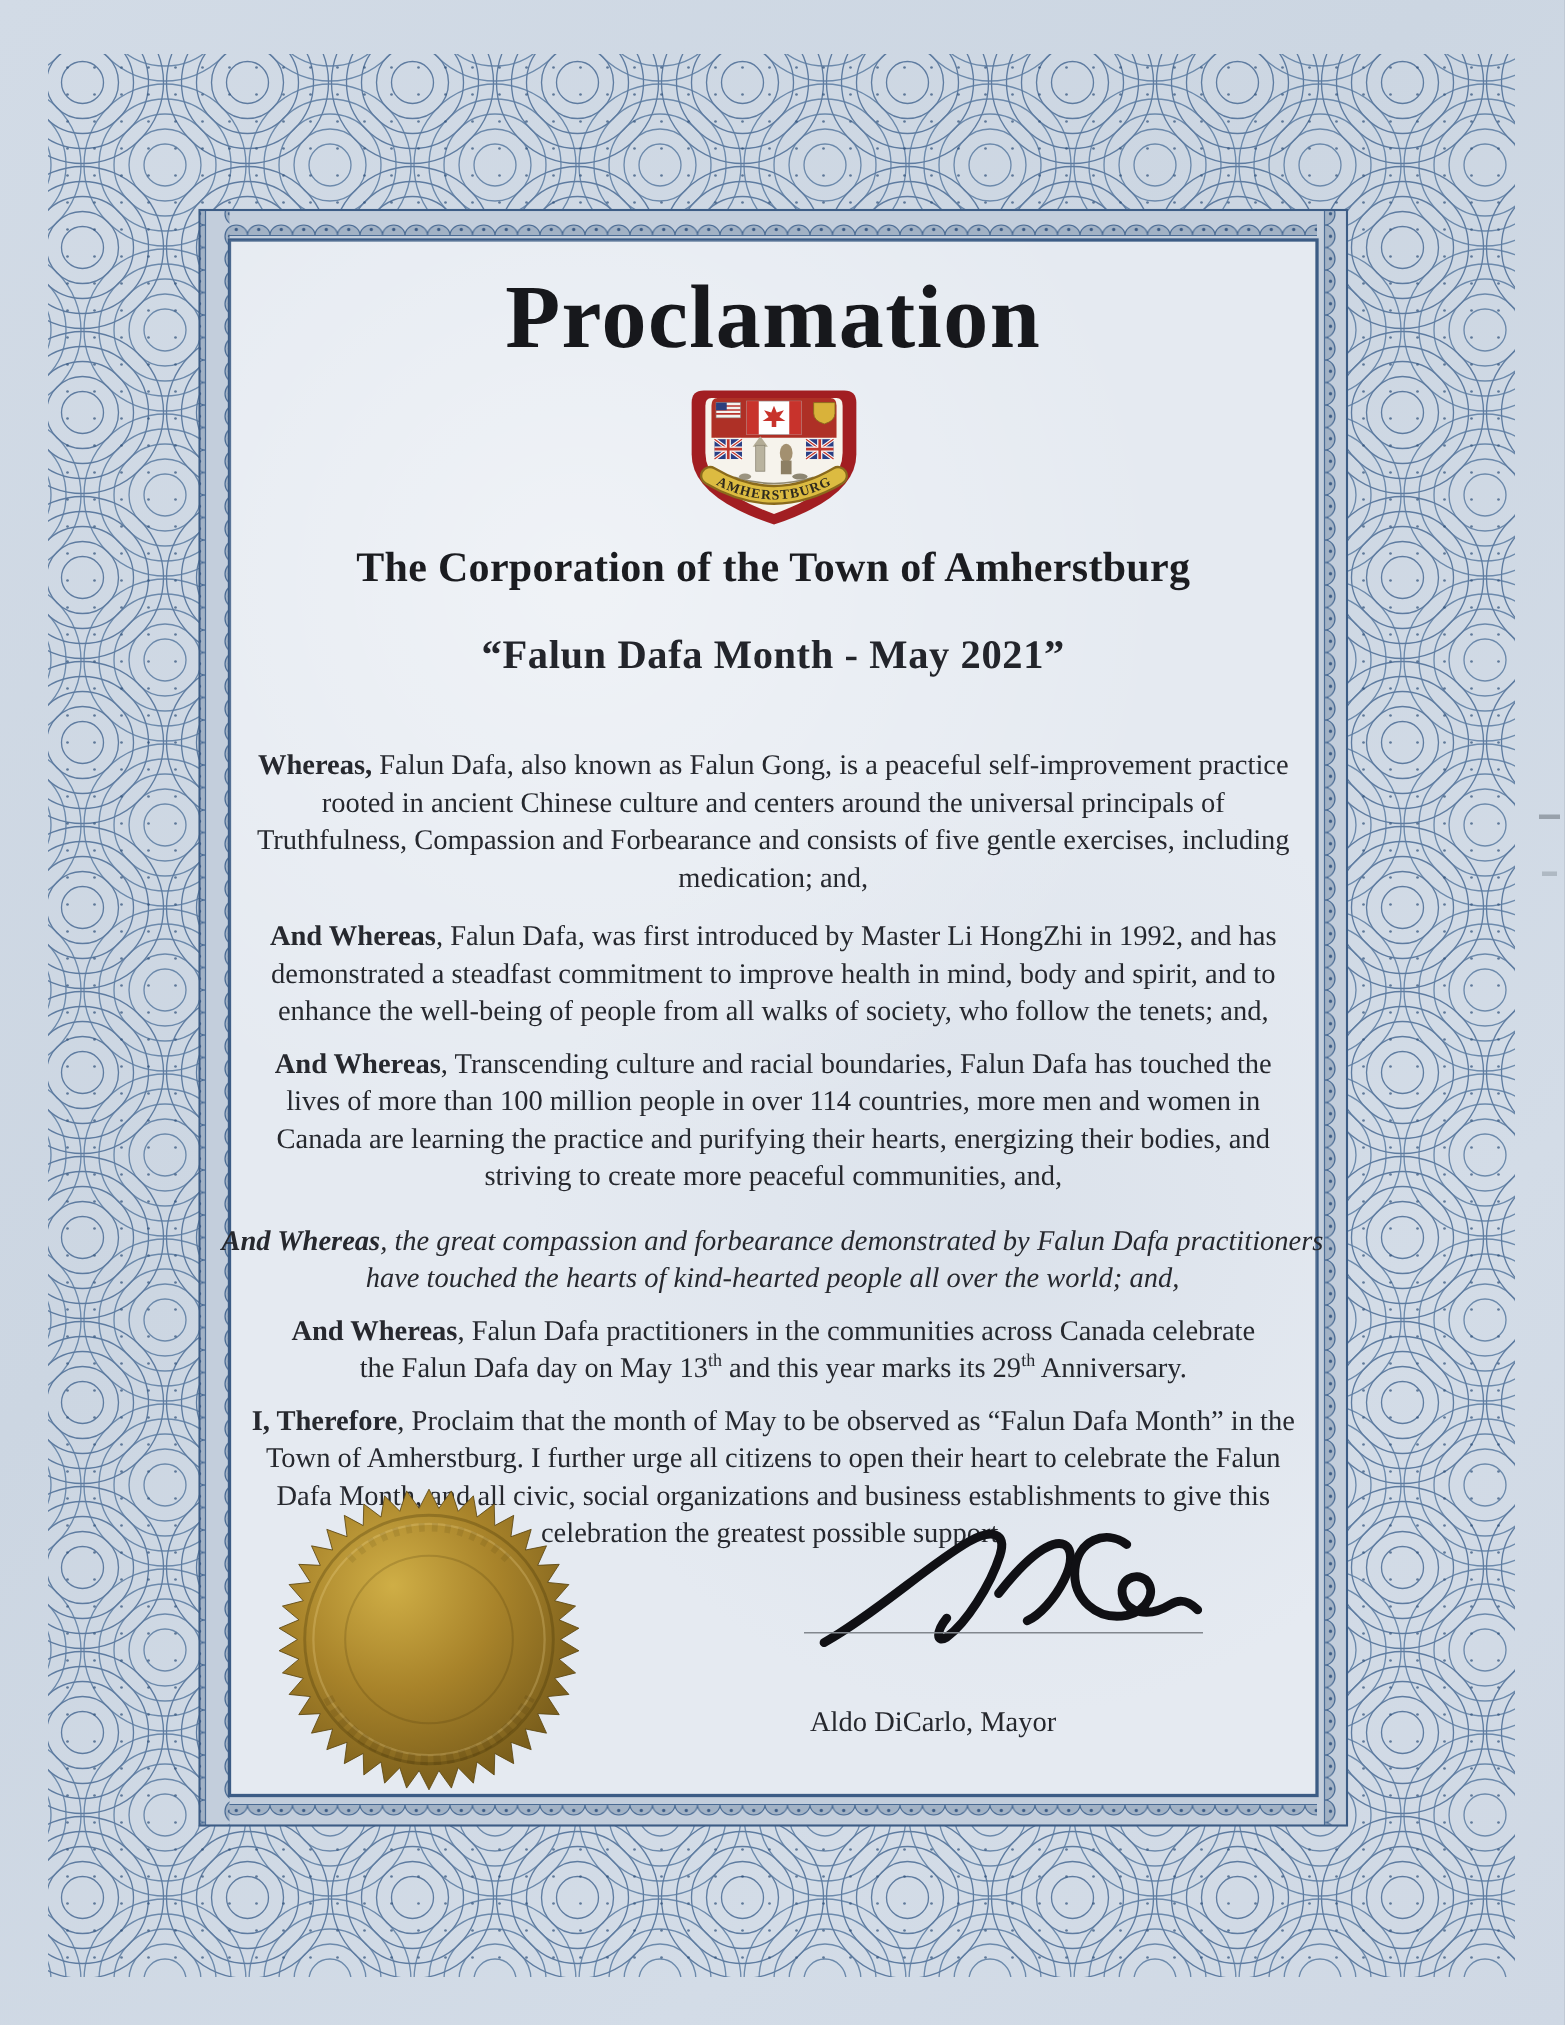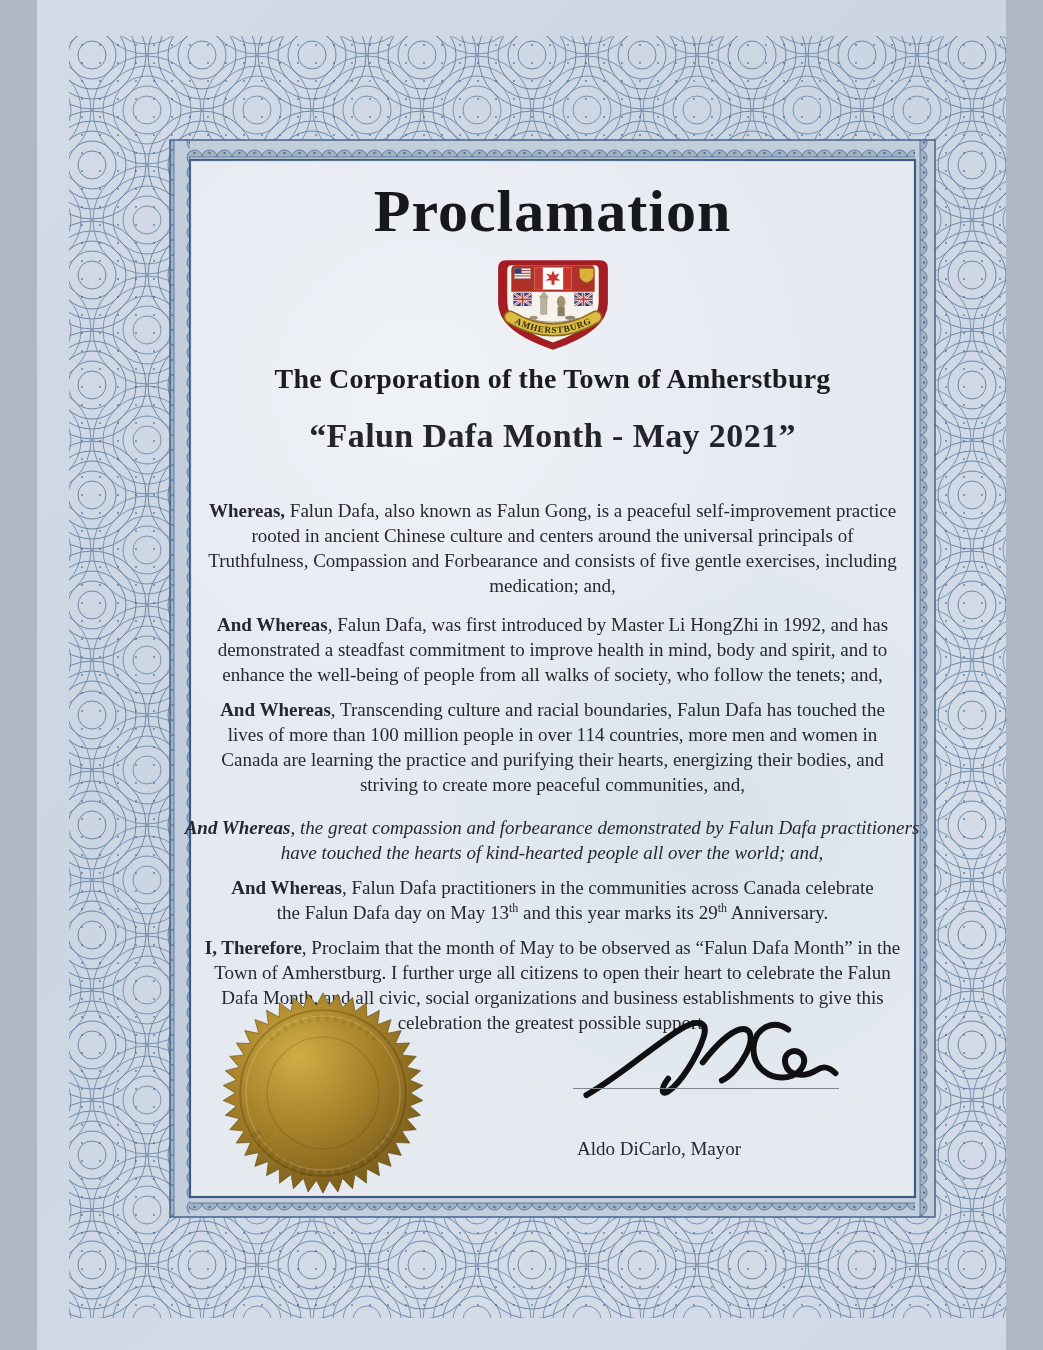--- a/index.html
+++ b/index.html
@@ -1,31 +1,31 @@
 <!DOCTYPE html>
 <html><head>
 <meta charset="utf-8">
 <style>
   html,body{margin:0;padding:0;background:#aeb8c6;}
   .page{
-    position:relative;width:969px;height:1350px;margin:0 auto;overflow:hidden;
+    position:relative;width:1043px;height:1350px;margin:0 auto;overflow:hidden;
     background:linear-gradient(135deg,#d2dbe6 0%,#ccd6e2 40%,#d3dce7 75%,#cfd8e4 100%);
     font-family:"Liberation Serif","DejaVu Serif",serif;color:#23252b;
   }
   .border-svg{position:absolute;left:0;top:0;}
   .content{
     position:absolute;left:153px;top:160px;width:725px;height:1037px;text-align:center;
     background:
       radial-gradient(circle at 32% 22%, rgba(255,255,255,.40), rgba(255,255,255,0) 42%),
       radial-gradient(circle at 72% 64%, rgba(201,211,224,.35), rgba(201,211,224,0) 38%);
   }
   .title{font-size:60px;line-height:62px;font-weight:bold;margin:20px 0 0;letter-spacing:1px;color:#17181c;}
   .crest{display:block;margin:14px auto 0;}
   .org{font-size:28px;line-height:34px;font-weight:bold;margin:8px 0 0;letter-spacing:.2px;color:#1b1c20;}
-  .subject{font-size:34px;line-height:32px;font-weight:bold;margin:24px 0 0;letter-spacing:.4px;text-align:center;}
+  .subject{font-size:27px;line-height:32px;font-weight:bold;margin:24px 0 0;letter-spacing:.4px;text-align:center;}
   p.body{font-size:19px;line-height:25px;margin:14px auto 0;color:#26282e;}
   .w1{max-width:690px;margin-top:46px !important;}
   .w2{max-width:672px;}
   .w3{max-width:690px;margin-top:10px !important;}
   .w4{width:740px;max-width:none;position:relative;left:-8px;margin-top:18px !important;font-style:italic;}
   .w5{max-width:650px;margin-top:10px !important;}
   .w6{max-width:708px;margin-top:10px !important;}
   .sup{vertical-align:super;font-size:12px;line-height:0;}
   .seal{position:absolute;left:180px;top:987px;}
   .sig-scrawl{position:absolute;left:528px;top:1006px;}

